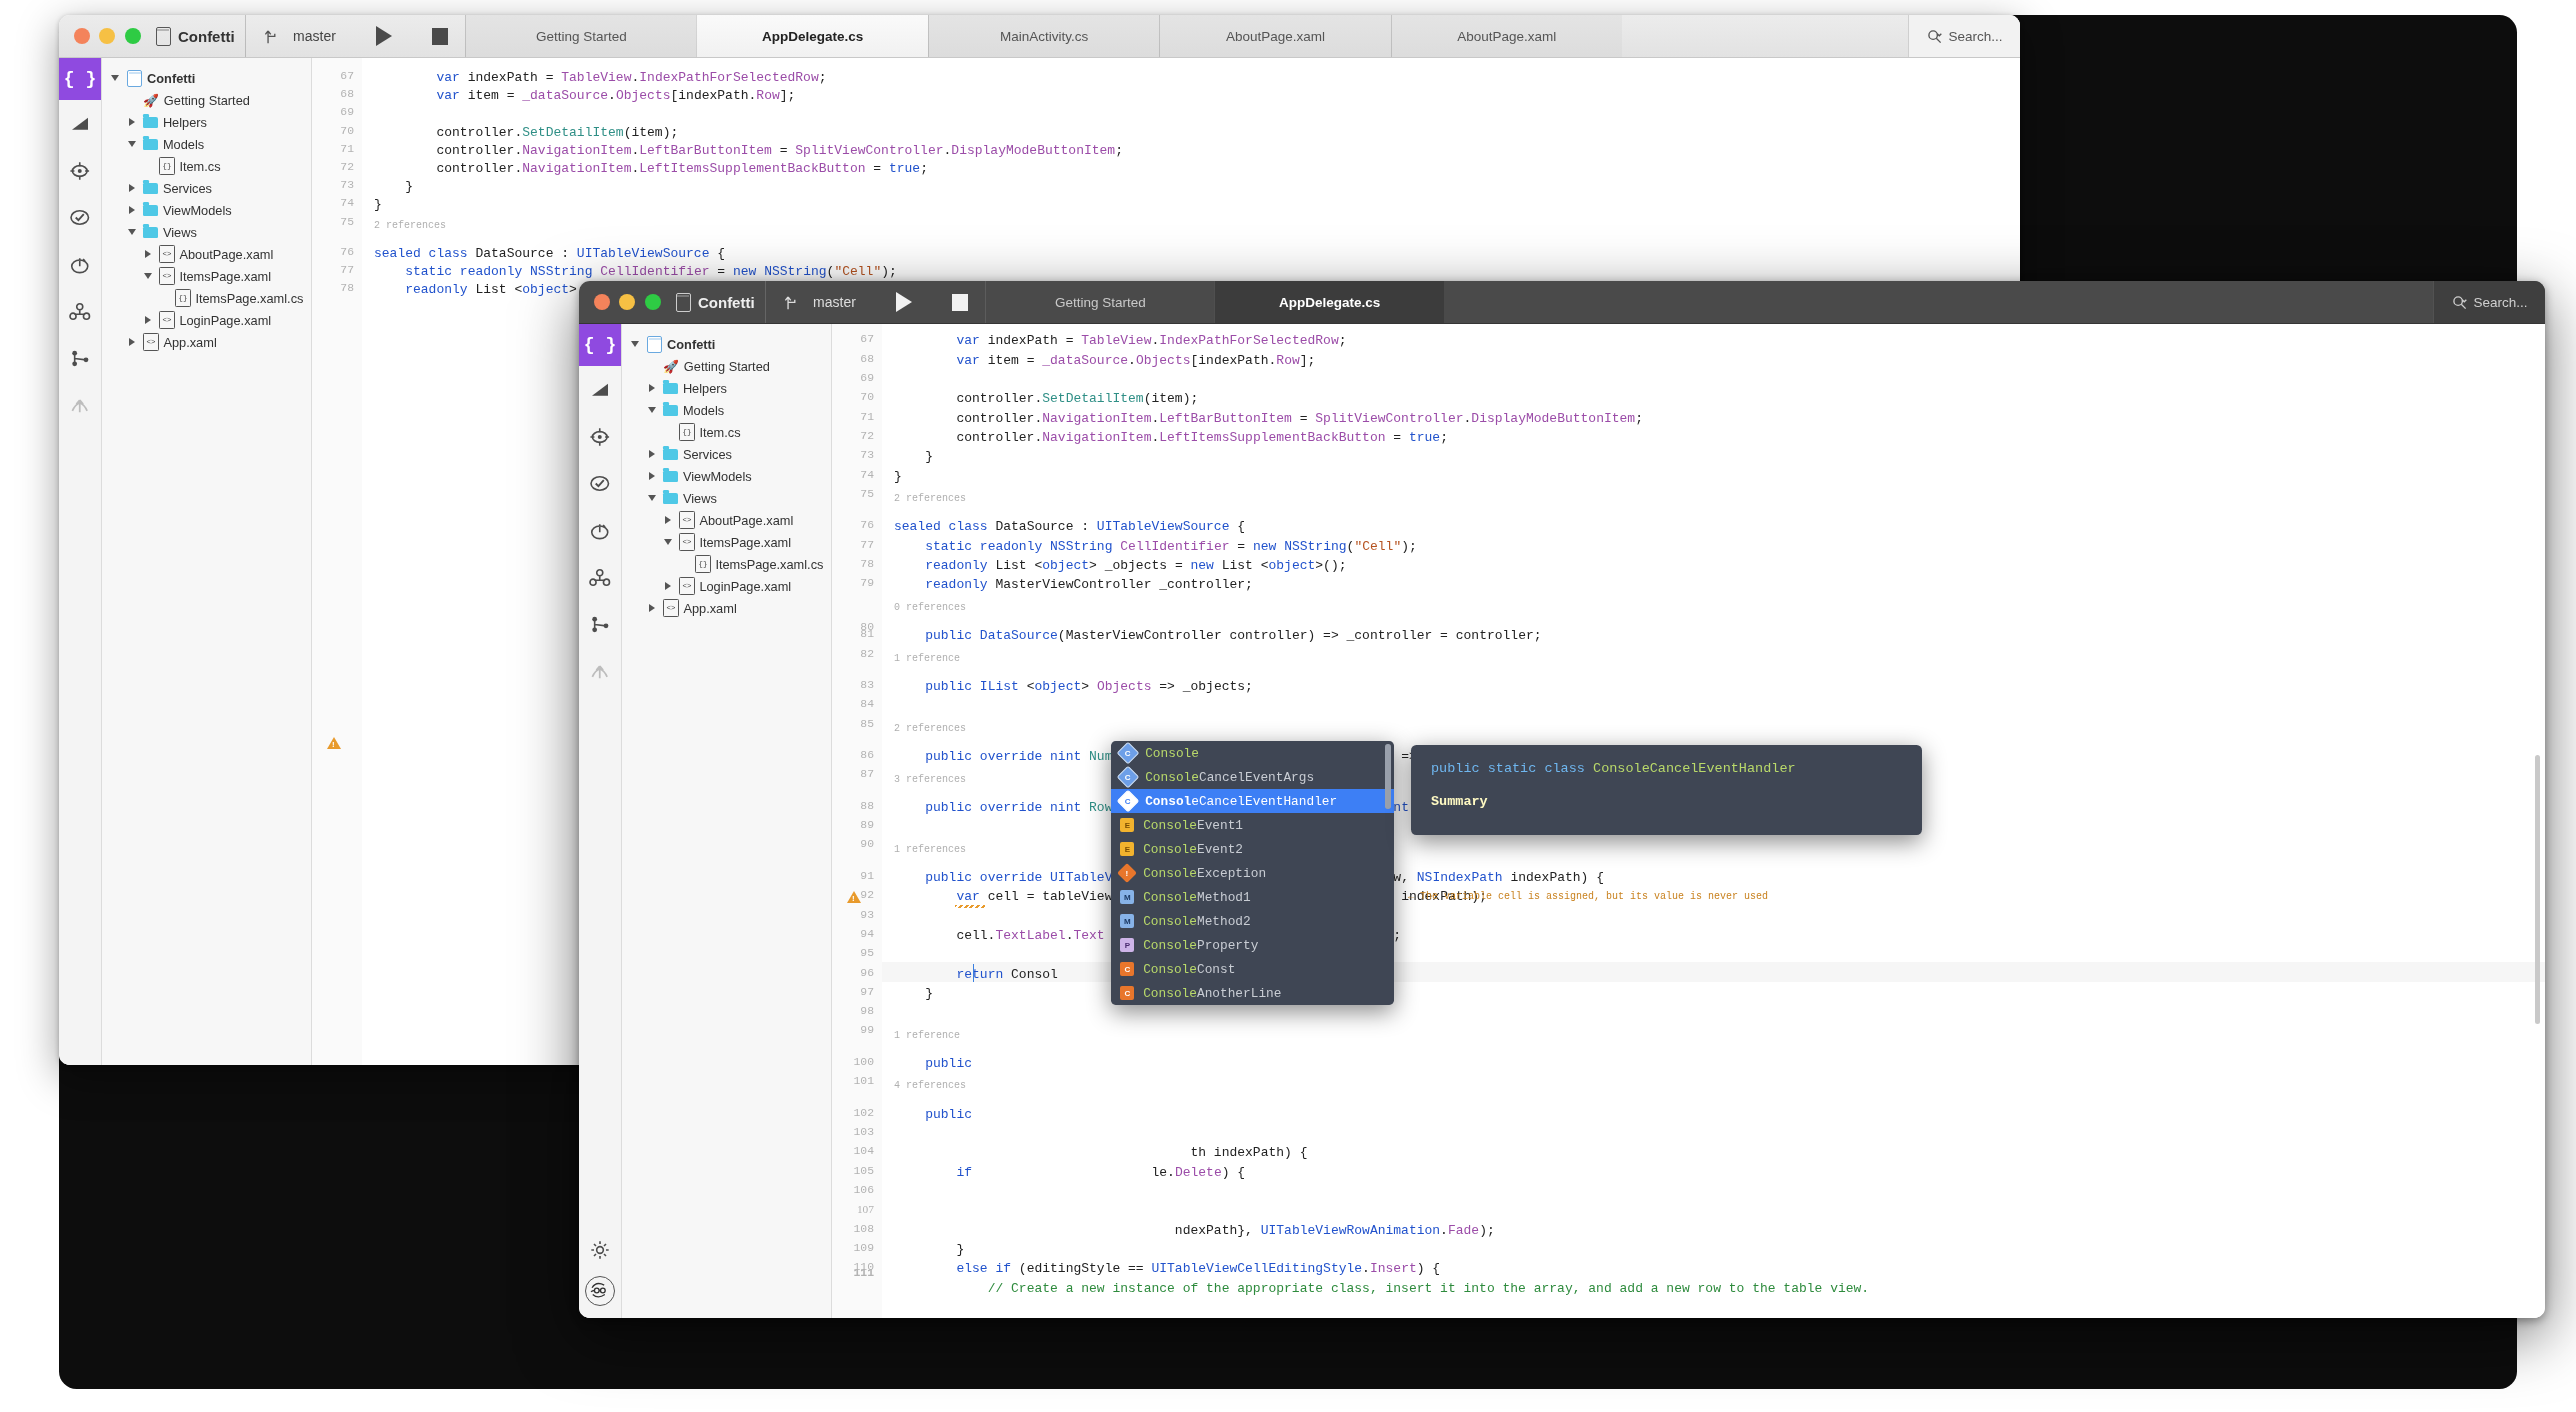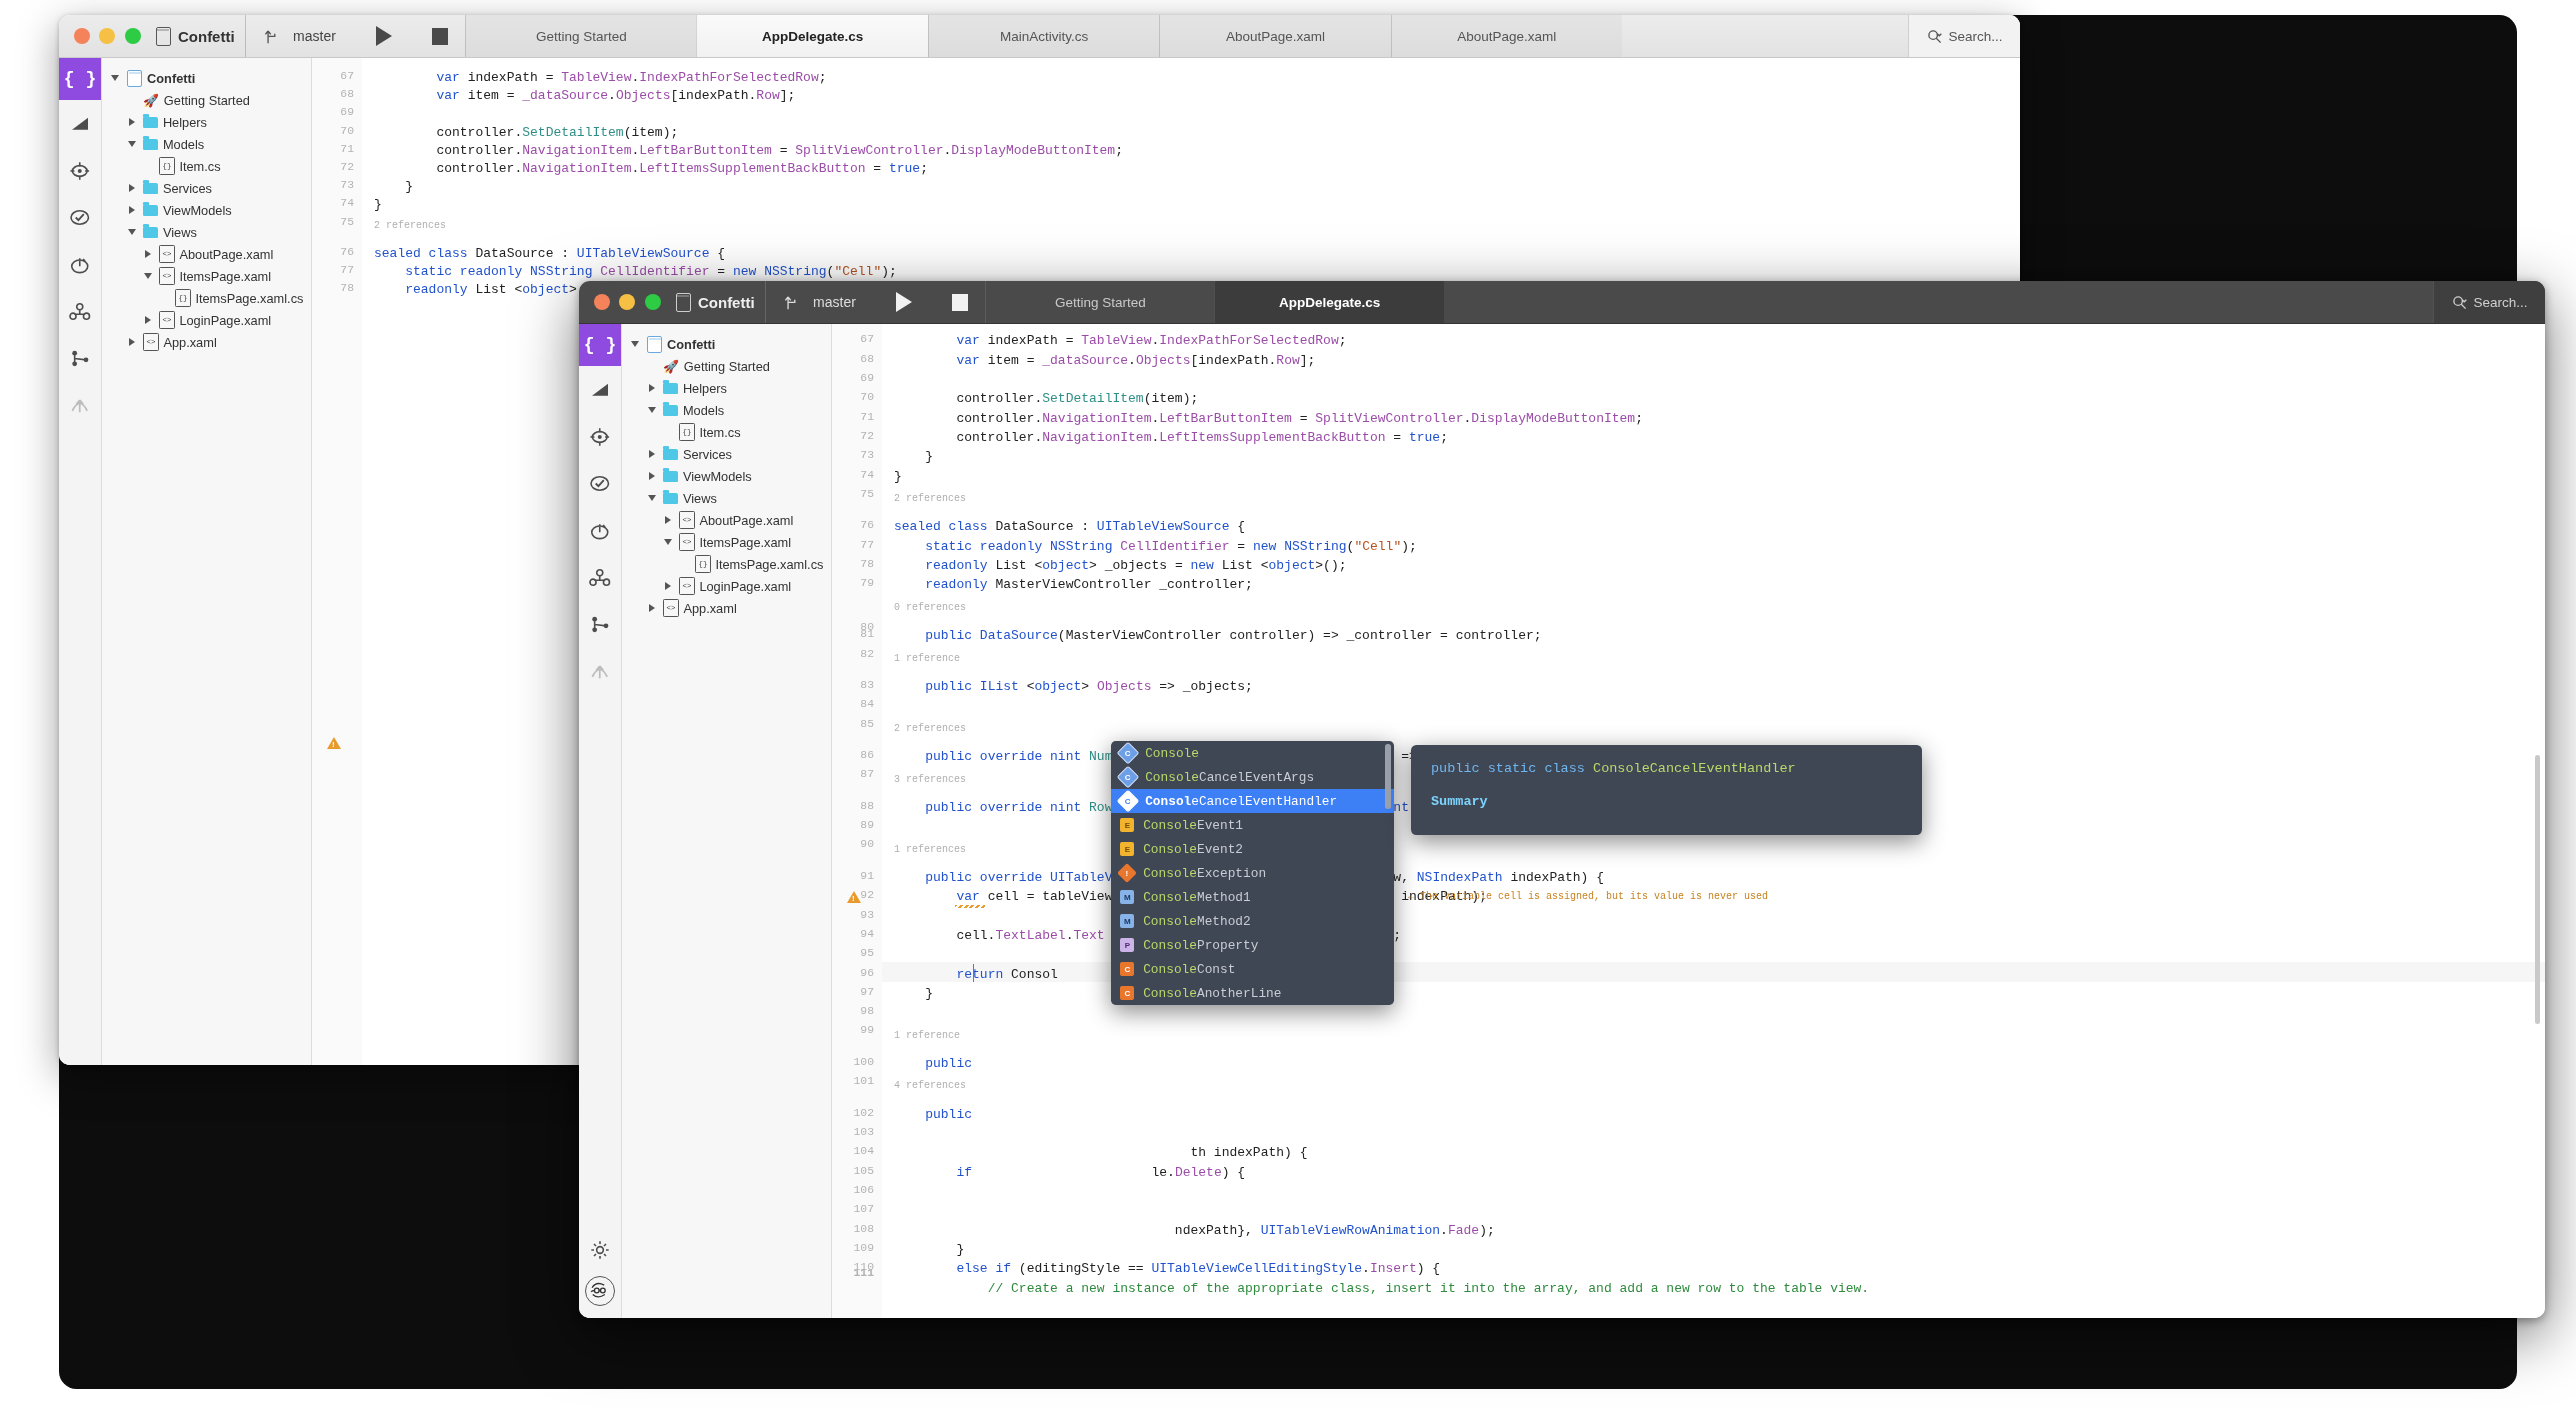--- a/index.html
+++ b/index.html
@@ -154,21 +154,21 @@
   .ic.sq-mth{background:#87b3e8;color:#1c3b66;}
   .ic.sq-prop{background:#cdb4e8;color:#4a2c70;}
   .ic.sq-const{background:#e8762c;color:#fff;}
 
   
   .tip{position:absolute;background:#3f4654;border-radius:5.4px;padding:16px 20px;
        box-shadow:0 6.7px 23px rgba(0,0,0,.45);color:#e6e8ec;}
   .tip-sig{font-family:"Liberation Mono", monospace;font-size:13.5px;margin-bottom:17.5px;}
   .tip-sig .kw{color:#6fb7f0;}
   .tip-sig .cls{color:#b9d96a;}
-  .tip-h{font-size:13.5px;font-weight:bold;margin-bottom:10.8px;color:#7dd3fc;}
+  .tip-h{font-size:13.5px;font-weight:bold;margin-bottom:10.8px;color:#fef9c3;}
   .tip-b{font-size:12px;line-height:1.6;max-width:471px;padding-left:15px;color:#dfe2e7;}
 
   .avatar{width:28px;height:28px;border-radius:50%;border:1.3px solid #555;}
 </style>
 </head>
 <body>
 
 <div class="frame-shadow"></div>
 
 <div class="window win-back">
@@ -694,21 +694,21 @@
           <div class="ln" style="top: 783px;">102</div>
           <div class="cl" style="top: 783px;">    <span class="k">public</span></div>
           <div class="ln" style="top: 802px;">103</div>
           <div class="cl" style="top: 802px;"></div>
           <div class="ln" style="top: 821px;">104</div>
           <div class="cl" style="top: 821px;">                                      th indexPath) {</div>
           <div class="ln" style="top: 841px;">105</div>
           <div class="cl" style="top: 841px;">        <span class="k">if</span>                       le.<span class="t">Delete</span>) {</div>
           <div class="ln" style="top: 860px;">106</div>
           <div class="cl" style="top: 860px;"></div>
-          <div class="ln" style="top: 879px;">107</div>
+          <div class="ln" style="top: 879px; font-family: Liberation Serif, serif;">107</div>
           <div class="cl" style="top: 879px;"></div>
           <div class="ln" style="top: 899px;">108</div>
           <div class="cl" style="top: 899px;">                                    ndexPath}, <span class="k">UITableViewRowAnimation</span>.<span class="t">Fade</span>);</div>
           <div class="ln" style="top: 918px;">109</div>
           <div class="cl" style="top: 918px;">        }</div>
           <div class="ln" style="top: 937px;">110</div>
           <div class="cl" style="top: 937px;">        <span class="k">else if</span> (editingStyle == <span class="k">UITableViewCellEditingStyle</span>.<span class="t">Insert</span>) {</div>
           <div class="ln" style="top: 943px; font-weight: bold;">111</div>
           <div class="cl" style="top: 957px;">            <span class="c">// Create a new instance of the appropriate class, insert it into the array, and add a new row to the table view.</span></div>
         </div>

